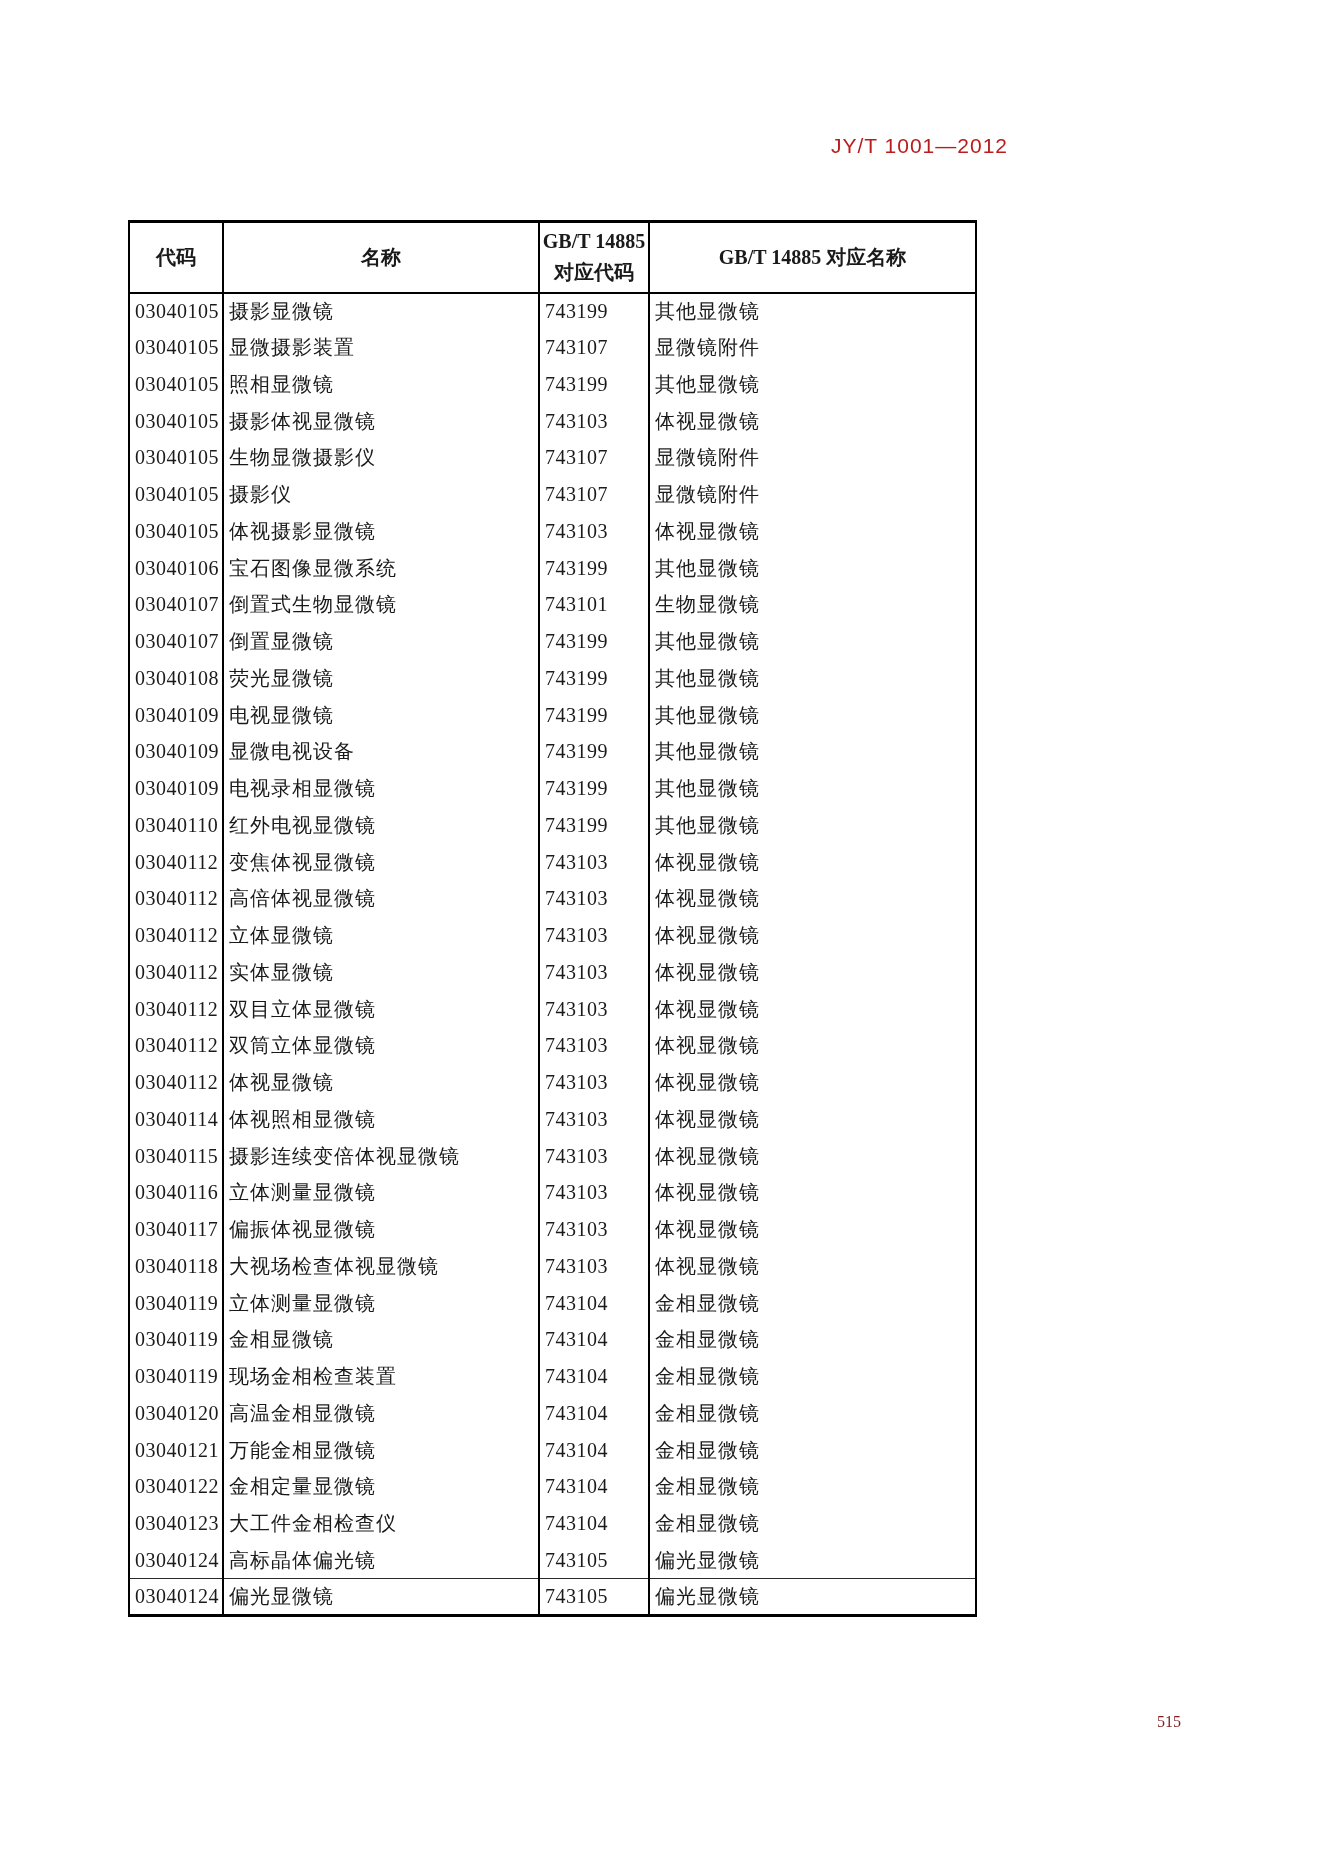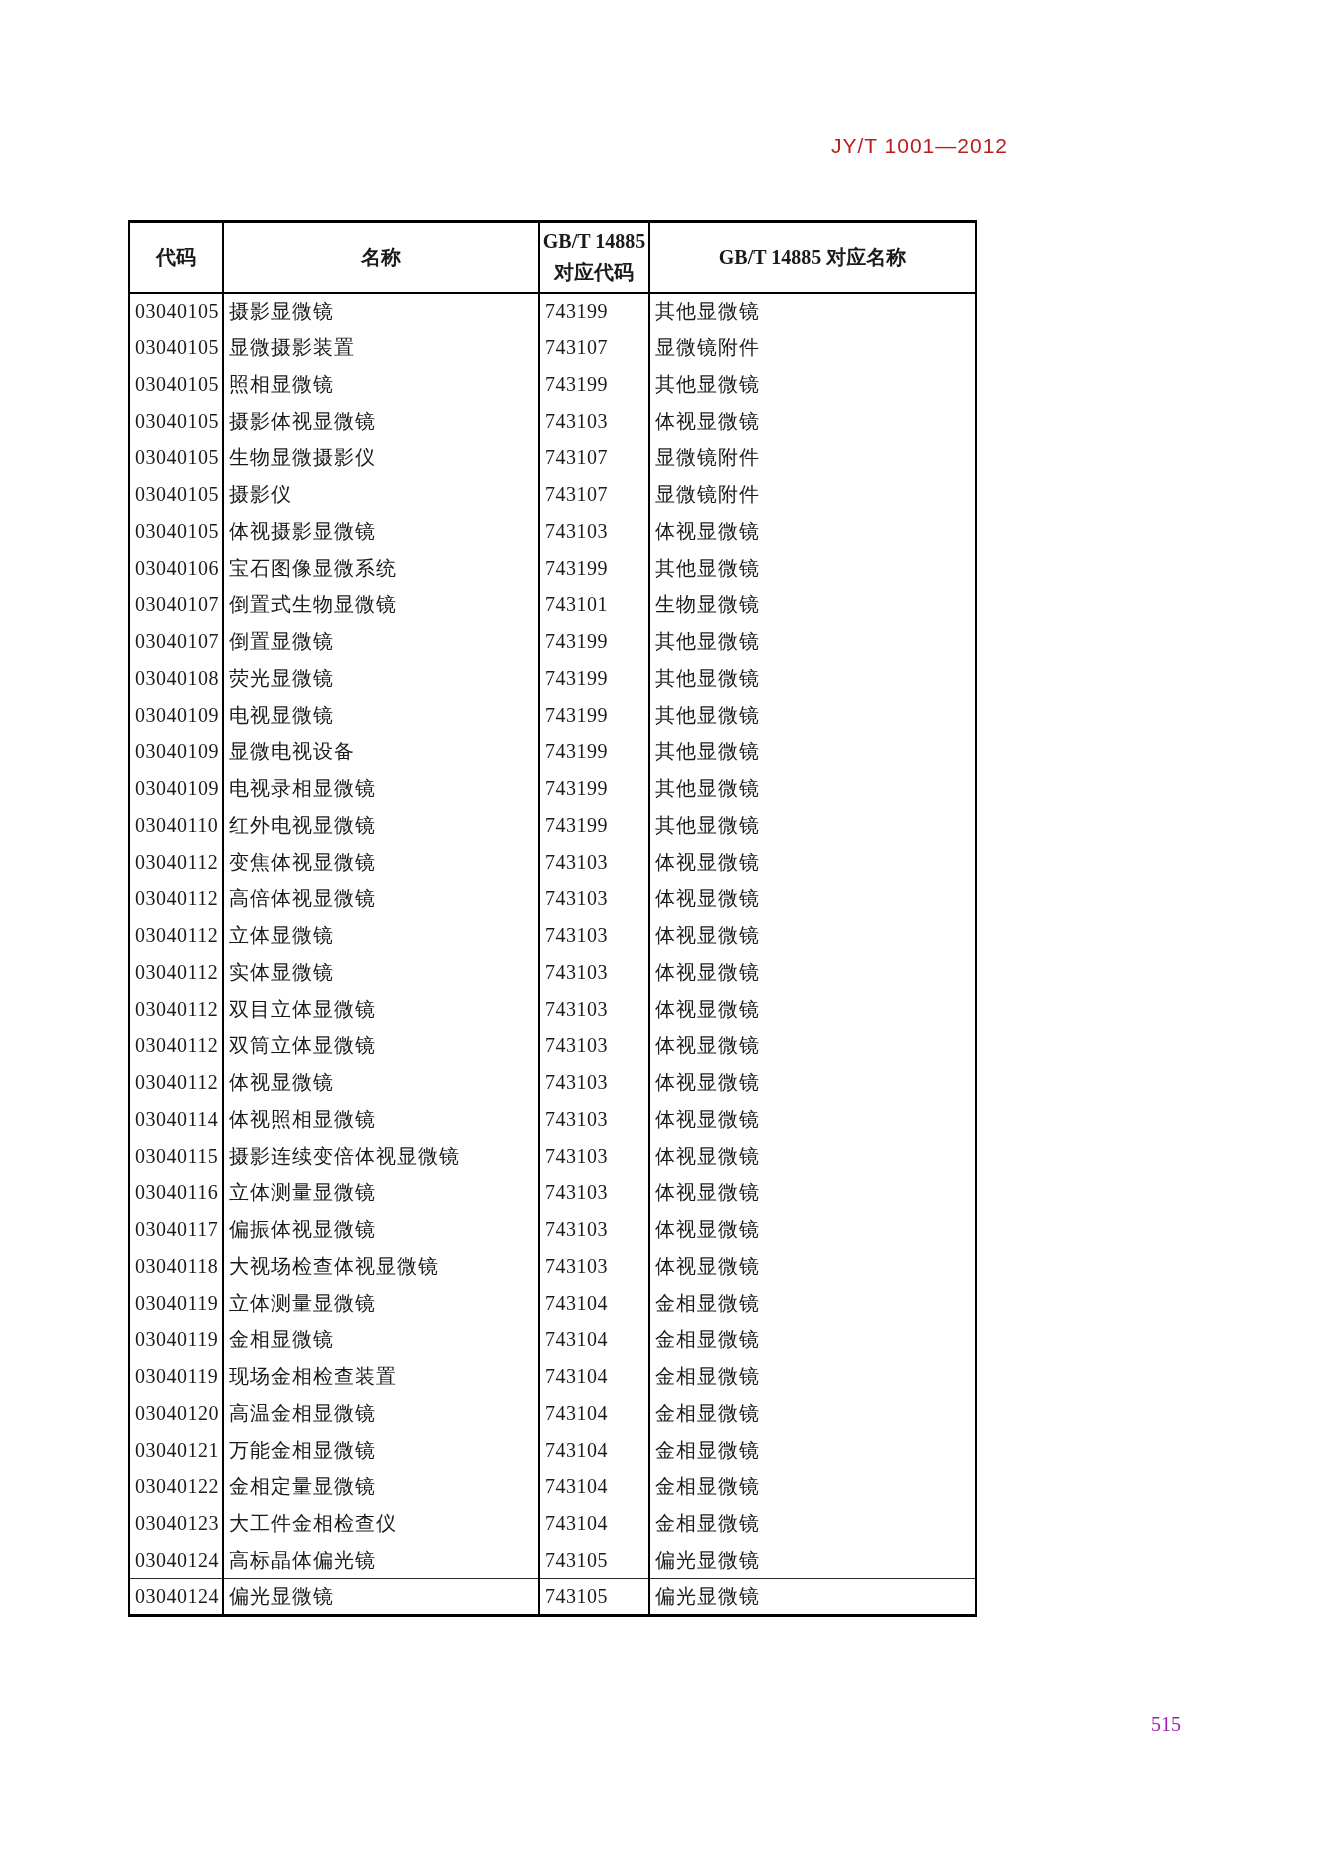--- a/index.html
+++ b/index.html
@@ -63,22 +63,22 @@
     font-size: 20px;
     letter-spacing: 0.5px;
   }
   .std-table td:nth-child(2),
   .std-table td:nth-child(4) { letter-spacing: 1px; }
   .std-table tbody tr.row-sep td { border-bottom: 1px solid #2a2a2a; }
   .page-number {
     position: absolute;
     top: 1713px;
     right: 142px;
-    font-size: 20px;
-    color: #a21caf;
+    font-size: 16px;
+    color: #7f1d1d;
   }
 </style>
 </head>
 <body>
 
 <div>
 
   <div class="doc-number">JY/T 1001—2012</div>
 
   <table class="std-table">

